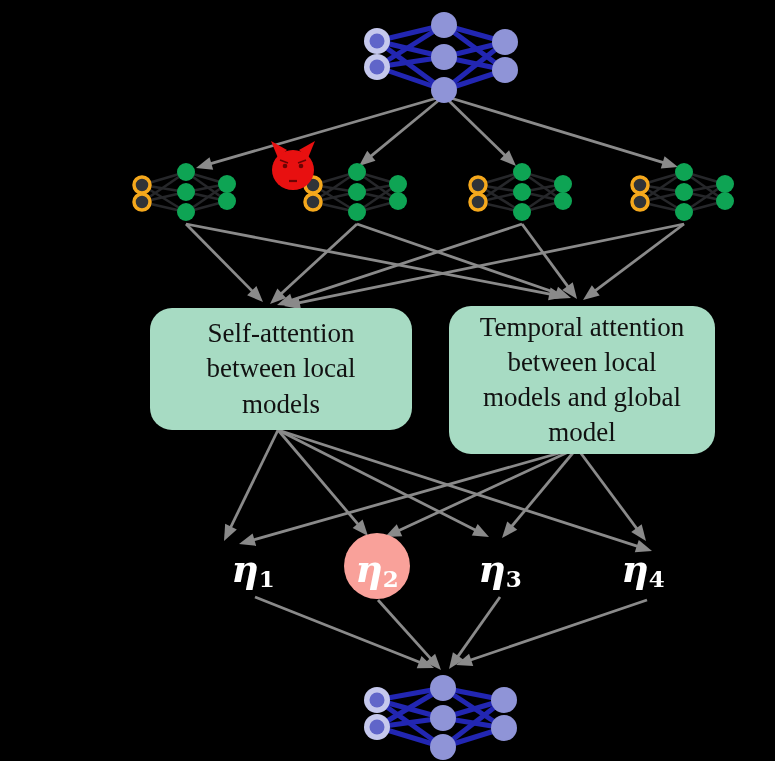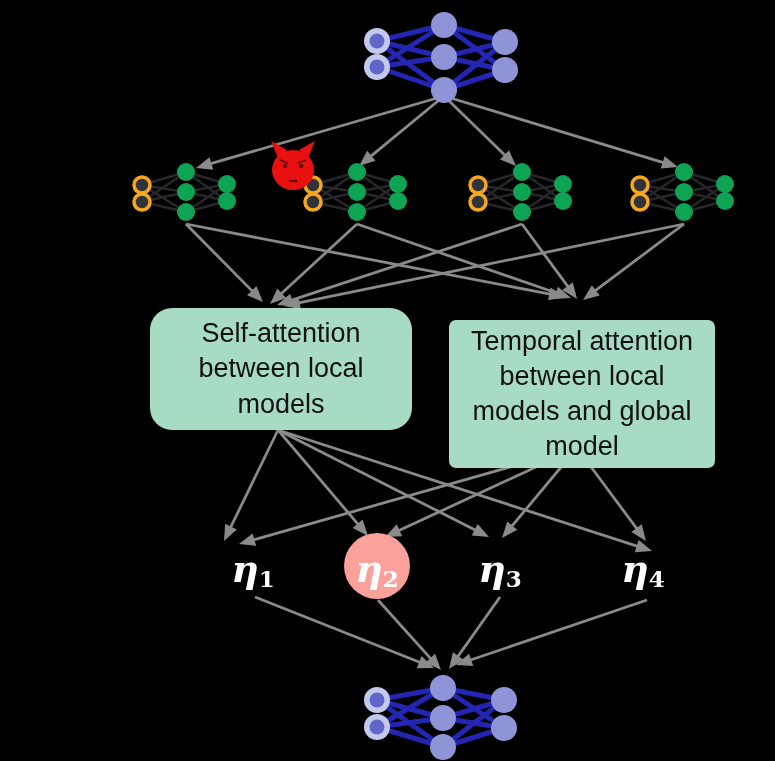--- a/index.html
+++ b/index.html
@@ -5,24 +5,24 @@
   html,body{margin:0;padding:0;background:#000;}
   .canvas{
     position:relative;width:775px;height:761px;background:#000;
     overflow:hidden;font-family:"Liberation Serif", serif;
   }
   .canvas svg{position:absolute;left:0;top:0;}
   .attn-box{
     position:absolute;display:flex;align-items:center;justify-content:center;
     text-align:center;border-radius:22px;color:#111;
     font-size:27px;line-height:1.3;white-space:pre-line;
-    font-family:Liberation Sans, sans-serif;
+    font-family:Liberation Serif, serif;
   }
   .box-left{left:150px;top:308px;width:262px;height:122px;}
-  .box-right{left:449px;top:320px;width:266px;height:148px;border-radius:7px;}
+  .box-right{left:449px;top:306px;width:266px;height:148px;}
   .eta{
     position:absolute;width:90px;height:60px;display:flex;
     align-items:center;justify-content:center;color:#fff;
     font-family:"DejaVu Serif", serif;
   }
   .eta .sym{font-style:italic;font-weight:bold;font-size:38px;}
   .eta .sub{font-weight:bold;font-size:23px;transform:translateY(10px);font-style:normal;}
   .eta-1{left:208px;top:538px;}
   .eta-2{left:332px;top:538px;}
   .eta-3{left:455px;top:538px;}

